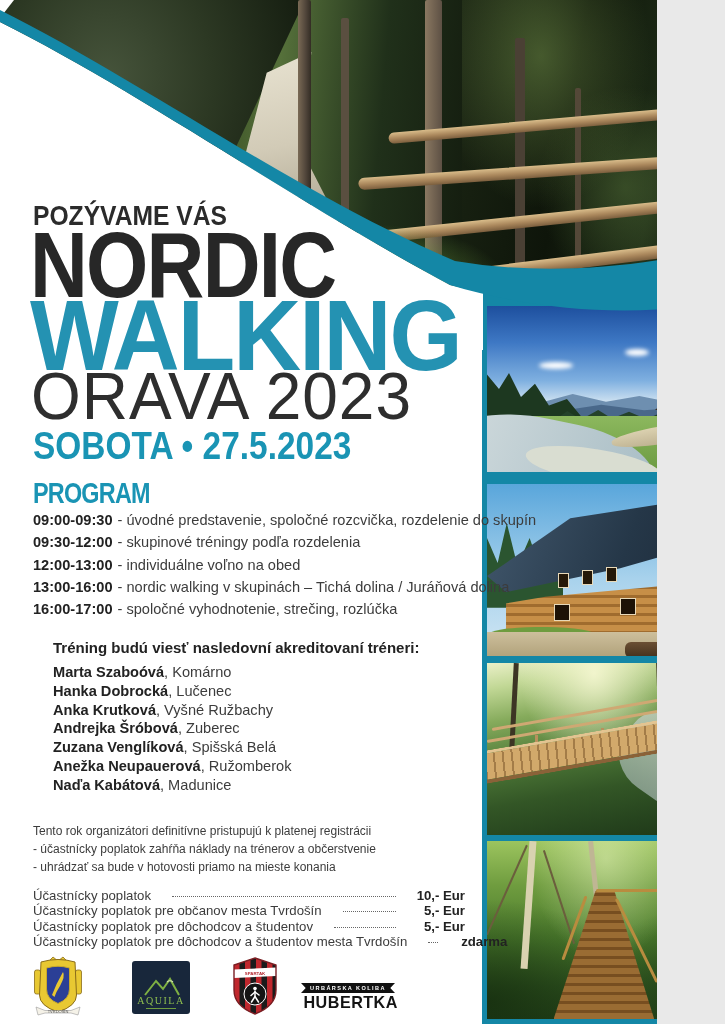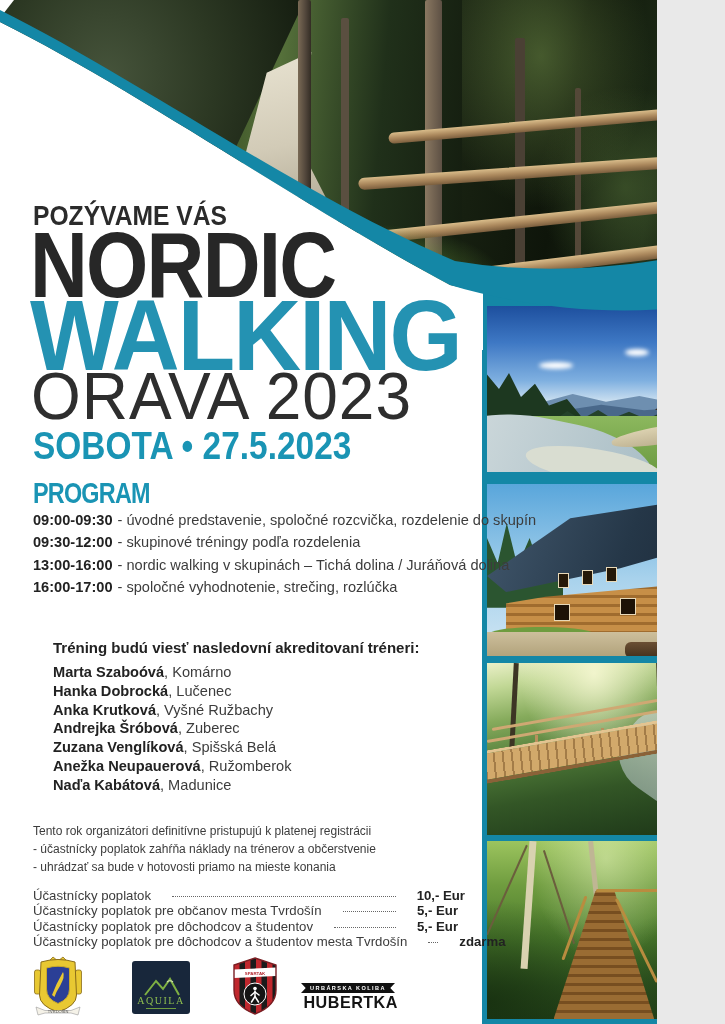--- a/index.html
+++ b/index.html
@@ -127,21 +127,21 @@
   .tr-block{left:33px;top:638px;width:440px;margin-left:20px;}
   .tr-head{font-size:15px;font-weight:bold;color:#222;line-height:20px;margin-bottom:5px;}
   .tr-row{font-size:14.6px;line-height:18.8px;color:#3c3c3c;white-space:nowrap;}
   .tr-name{font-weight:bold;color:#222;}
 
   .note{left:33px;top:822px;width:440px;font-size:12px;line-height:18.2px;color:#3c3c3c;}
 
   .fees{left:33px;top:888px;width:432px;}
   .fee-row{display:flex;align-items:baseline;font-size:13.2px;line-height:15.4px;color:#3c3c3c;white-space:nowrap;gap:16px;}
   .fee-dots{flex:1;margin:0 5px;border-bottom:1.6px dotted #666;transform:translateY(-3px);min-width:10px;}
-  .fee-amt{font-weight:bold;color:#222;min-width:48px;}
+  .fee-amt{font-weight:bold;color:#222;min-width:48px;text-align:right;}
 
   
   .lg-arms{left:33px;top:955px;width:50px;height:64px;}
   .lg-aquila{left:132px;top:961px;width:58px;height:53px;background:#18273b;border-radius:3px;
     display:flex;flex-direction:column;align-items:center;justify-content:flex-end;padding-bottom:5px;box-sizing:border-box;}
   .aq-name{font-family:"Liberation Serif",serif;font-size:10px;letter-spacing:1.5px;color:#8fbf4f;line-height:10px;}
   .aq-line{width:30px;height:1px;background:#6f9c3f;margin-top:2px;}
   .lg-spartak{left:232px;top:956px;width:46px;height:60px;}
   .lg-hub{left:301px;top:983px;width:94px;text-align:center;}
   .hub-ribbon{height:10px;background:#111;color:#fff;font-size:5.6px;font-weight:bold;letter-spacing:1.4px;
@@ -243,20 +243,24 @@
 
   <div class="abs prog-head"><span class="cond">PROGRAM</span></div>
   <div class="abs prog-list">
     <div class="prog-row">
         <span class="prog-time">09:00-09:30</span>
         <span>- úvodné predstavenie, spoločné rozcvička, rozdelenie do skupín</span>
       </div>
     <div class="prog-row">
         <span class="prog-time">09:30-12:00</span>
         <span>- skupinové tréningy podľa rozdelenia</span>
+      </div>
+    <div class="prog-row">
+        <span class="prog-time">12:00-13:00</span>
+        <span>- individuálne voľno na obed</span>
       </div>
     <div class="prog-row">
         <span class="prog-time">13:00-16:00</span>
         <span>- nordic walking v skupinách – Tichá dolina / Juráňová dolina</span>
       </div>
     <div class="prog-row">
         <span class="prog-time">16:00-17:00</span>
         <span>- spoločné vyhodnotenie, strečing, rozlúčka</span>
       </div>
   </div>

